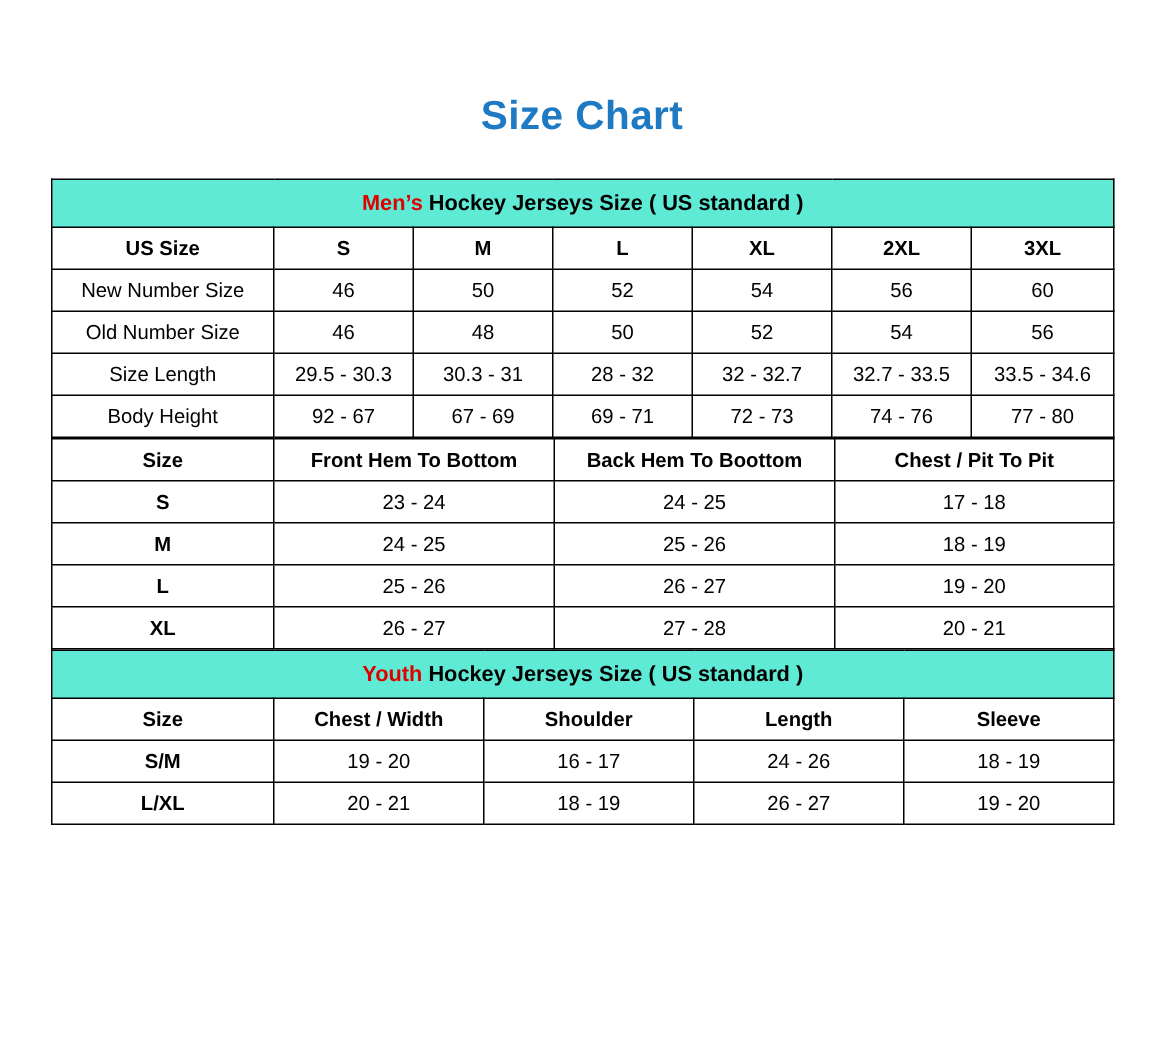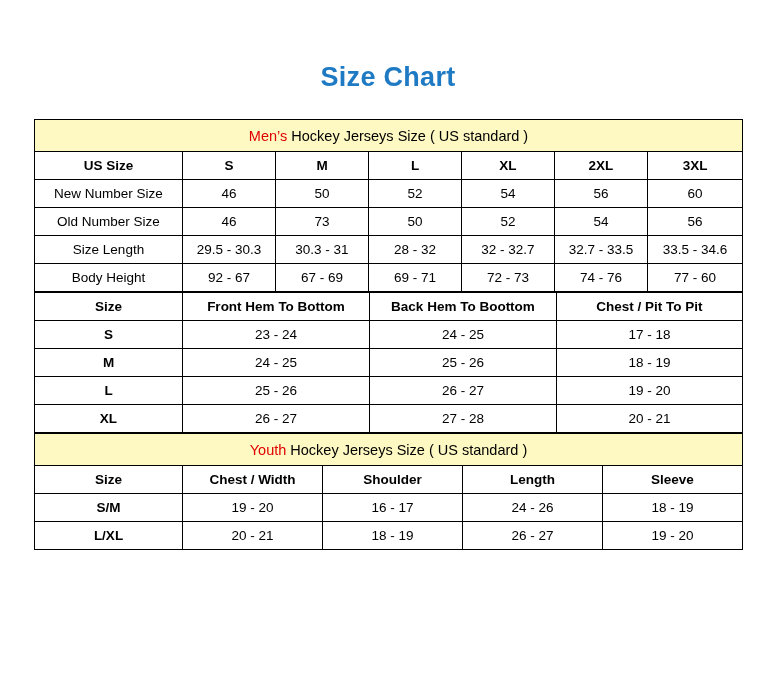--- a/index.html
+++ b/index.html
@@ -40,22 +40,22 @@
   td, th {
     border: 1px solid #000000;
     font-size: 13.5px;
     text-align: center;
     padding: 0;
     height: 27px;
     vertical-align: middle;
     font-weight: normal;
   }
   .banner {
-    background: #fef9c3;
-    font-weight: normal;
+    background: #5eead4;
+    font-weight: bold;
     font-size: 14.5px;
     height: 31px;
   }
   .banner .accent-red { color: #e00000; }
   .banner .accent-dark { color: #000000; }
   .hdr-row td { font-weight: bold; }
   .rowlabel { font-weight: normal; }
   .bold-cell { font-weight: bold; }
 </style>
 </head>
@@ -95,21 +95,21 @@
         <td>46</td>
         <td>50</td>
         <td>52</td>
         <td>54</td>
         <td>56</td>
         <td>60</td>
       </tr>
       <tr>
         <td class="rowlabel">Old Number Size</td>
         <td>46</td>
-        <td>73</td>
+        <td>48</td>
         <td>50</td>
         <td>52</td>
         <td>54</td>
         <td>56</td>
       </tr>
       <tr>
         <td class="rowlabel">Size Length</td>
         <td>29.5 - 30.3</td>
         <td>30.3 - 31</td>
         <td>28 - 32</td>
@@ -117,21 +117,21 @@
         <td>32.7 - 33.5</td>
         <td>33.5 - 34.6</td>
       </tr>
       <tr>
         <td class="rowlabel">Body Height</td>
         <td>92 - 67</td>
         <td>67 - 69</td>
         <td>69 - 71</td>
         <td>72 - 73</td>
         <td>74 - 76</td>
-        <td>77 - 60</td>
+        <td>77 - 80</td>
       </tr>
     </tbody>
       </table>
 
     <table>
       <colgroup>
         <col style="width:148px">
         <col style="width:187px">
         <col style="width:187px">
         <col style="width:186px">

